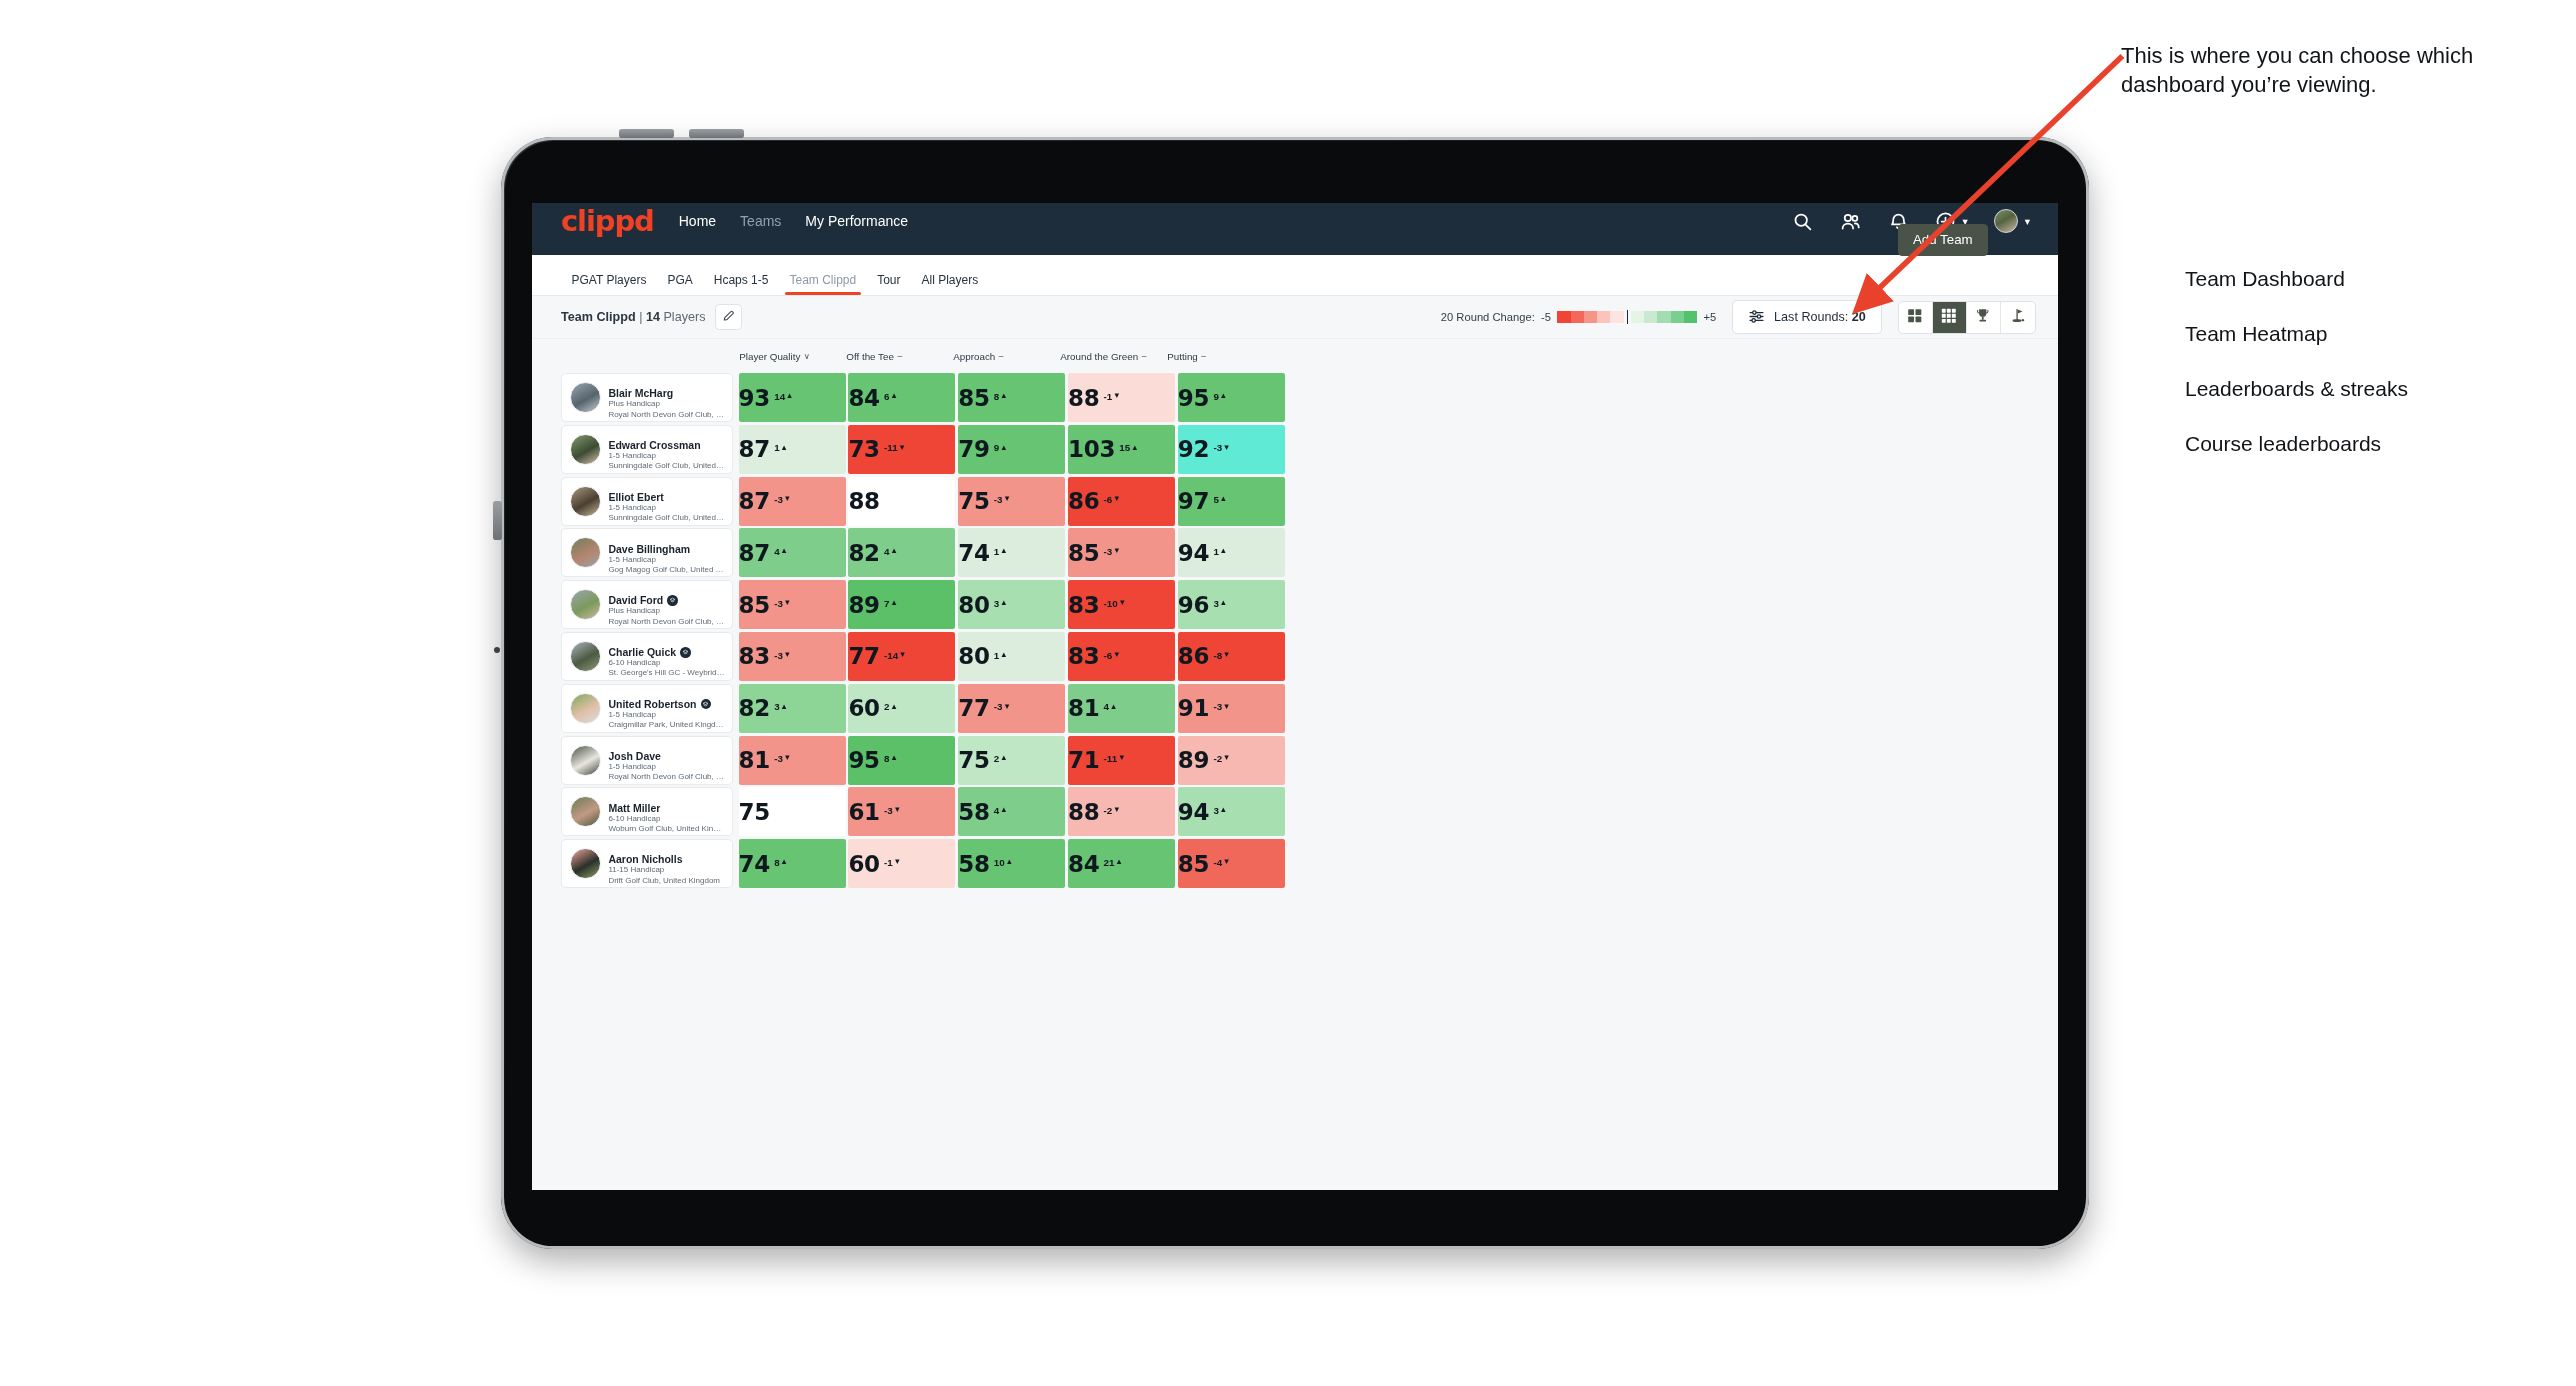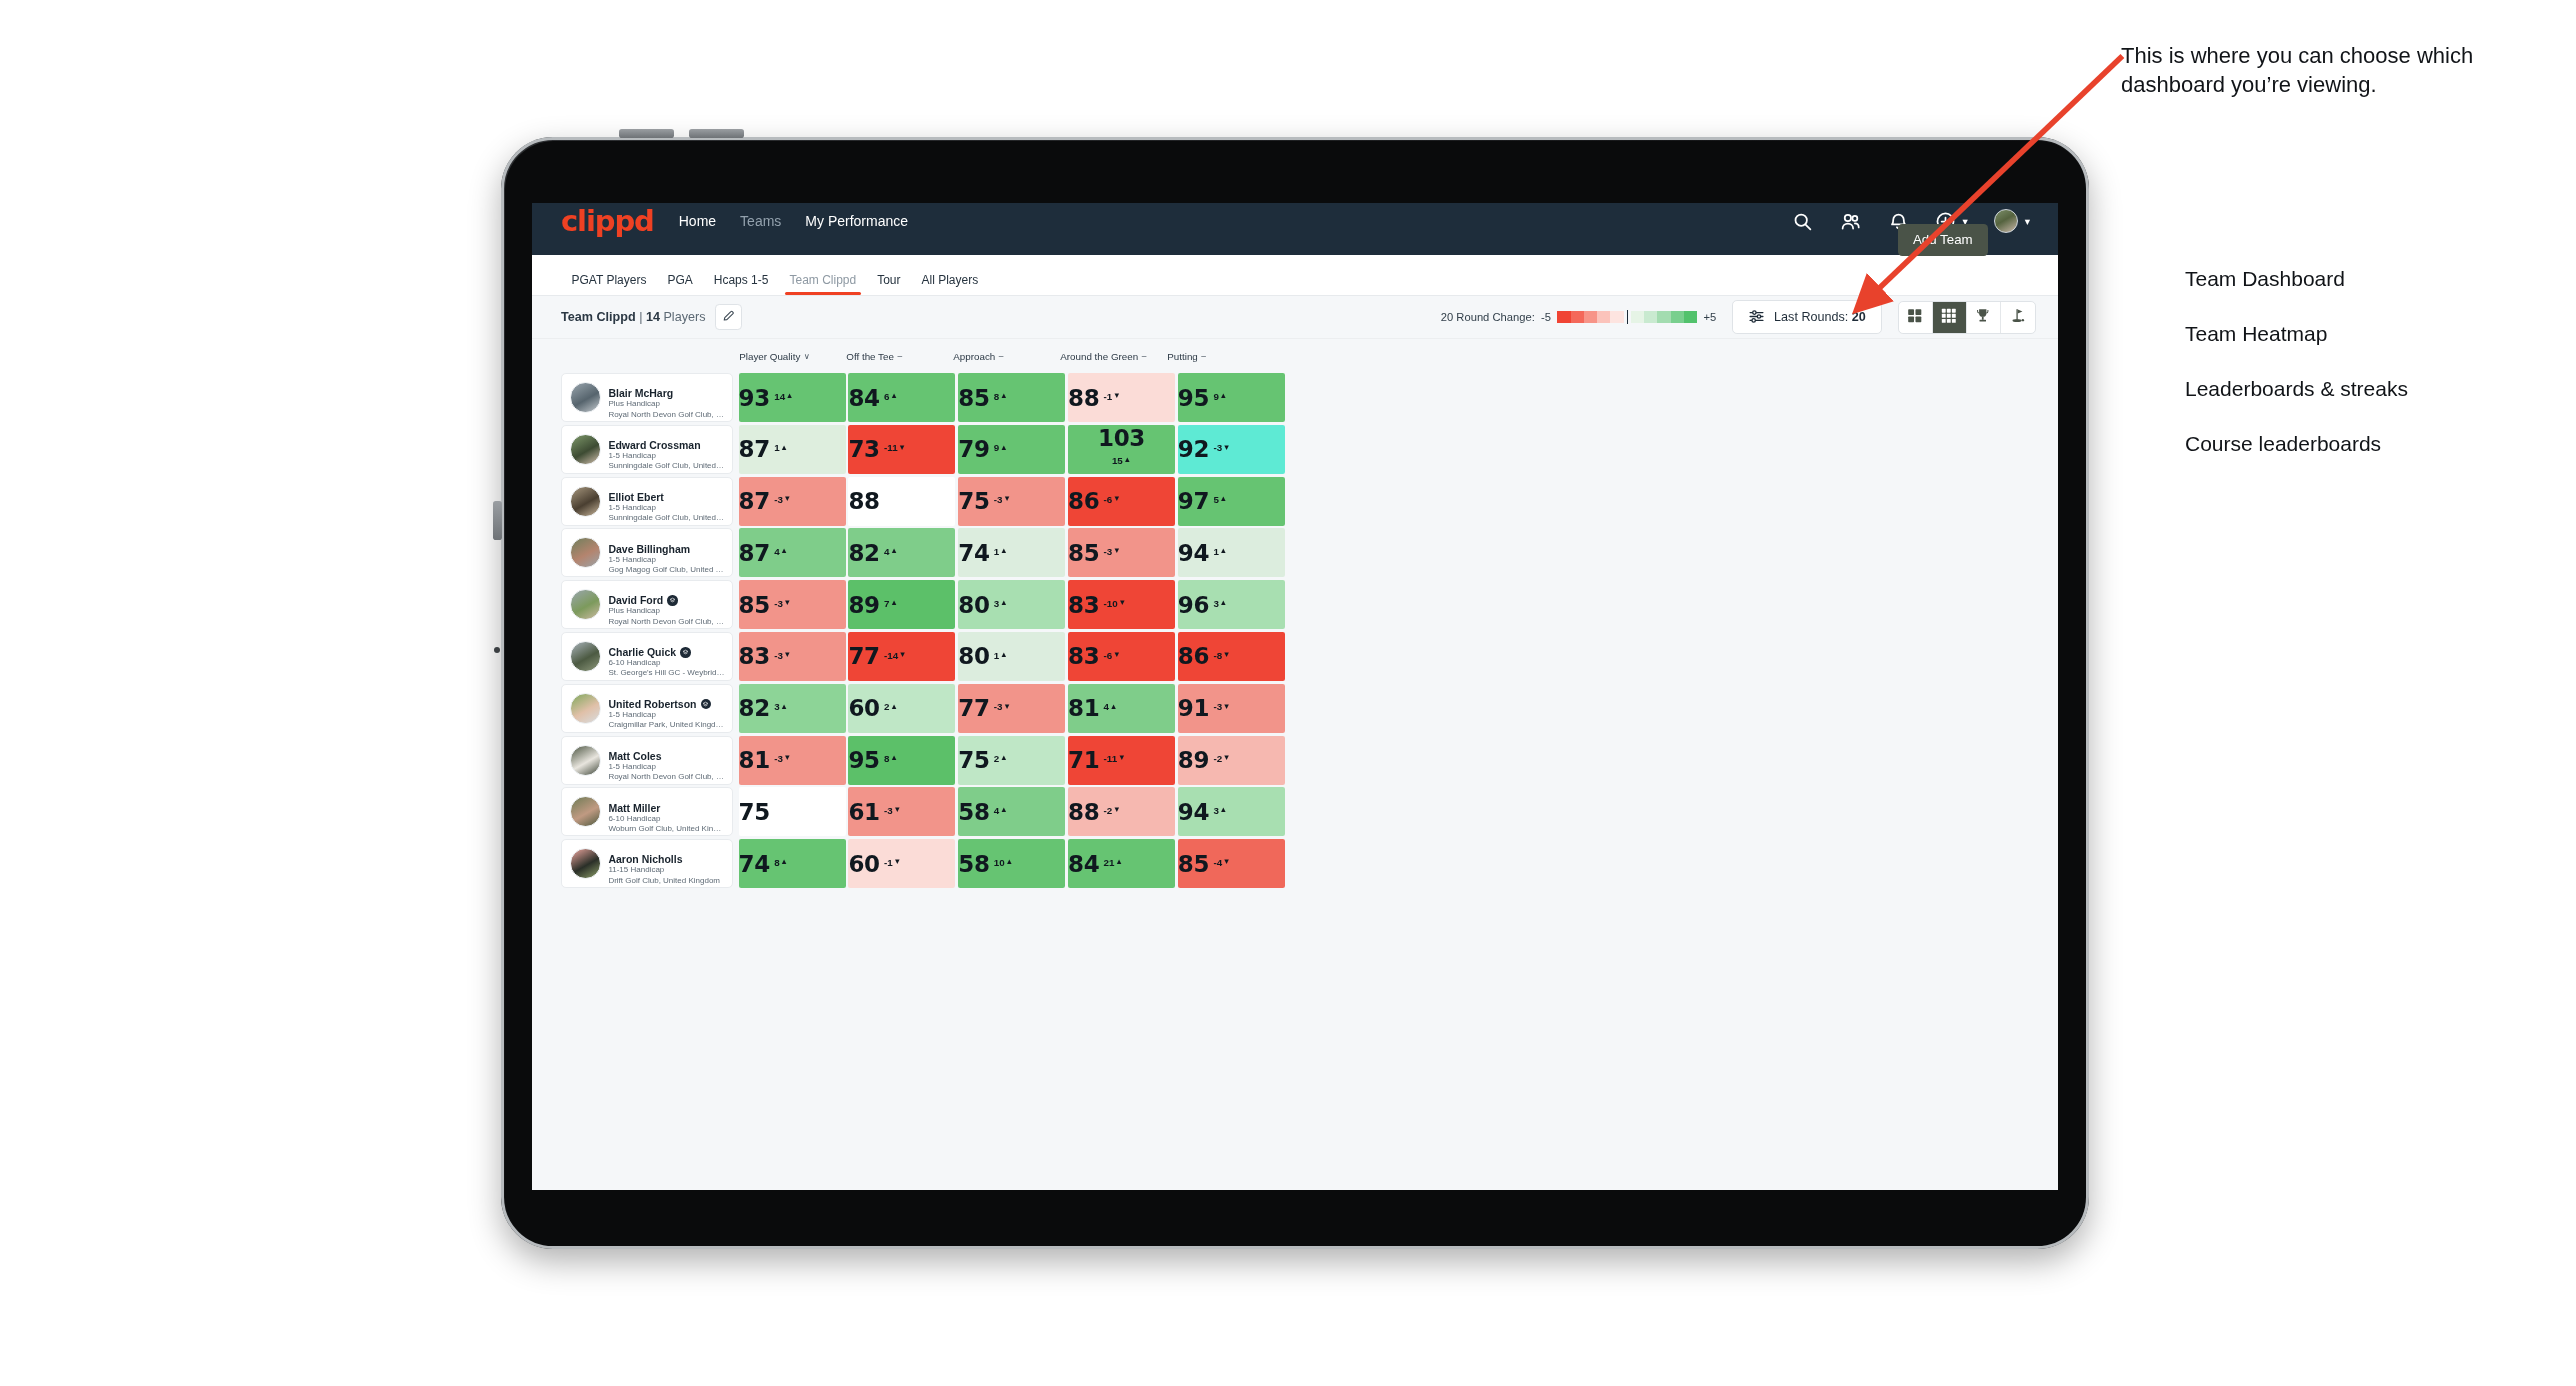--- a/index.html
+++ b/index.html
@@ -558,21 +558,21 @@
             <span class="arr">▼</span>
           </span>
         </div>
         <div class="cell" style="background: rgb(102, 196, 114);">
           <span class="cell-val">79</span>
           <span class="cell-delta">
             <span>9</span>
             <span class="arr">▲</span>
           </span>
         </div>
-        <div class="cell" style="background: rgb(102, 196, 114); flex-direction: column;">
+        <div class="cell" style="background: rgb(102, 196, 114);">
           <span class="cell-val">103</span>
           <span class="cell-delta">
             <span>15</span>
             <span class="arr">▲</span>
           </span>
         </div>
         <div class="cell" style="background: #5eead4;">
           <span class="cell-val">92</span>
           <span class="cell-delta">
             <span>-3</span>
@@ -827,21 +827,21 @@
             <span>-3</span>
             <span class="arr">▼</span>
           </span>
         </div>
       </div>
       <div class="row">
         <div class="player-card">
           <div class="avatar" style="background: linear-gradient(150deg, rgb(74, 83, 64) 0%, rgb(232, 229, 222) 55%, rgb(60, 68, 54) 100%);"></div>
           <div class="pinfo">
             <div class="pname">
-              <span>Matt Coles</span>
+              <span>Josh Dave</span>
             </div>
             <div class="pmeta">1-5 Handicap</div>
             <div class="pmeta">Royal North Devon Golf Club, United Kingdom</div>
           </div>
         </div>
         <div class="cell" style="background: rgb(242, 148, 138);">
           <span class="cell-val">81</span>
           <span class="cell-delta">
             <span>-3</span>
             <span class="arr">▼</span>

